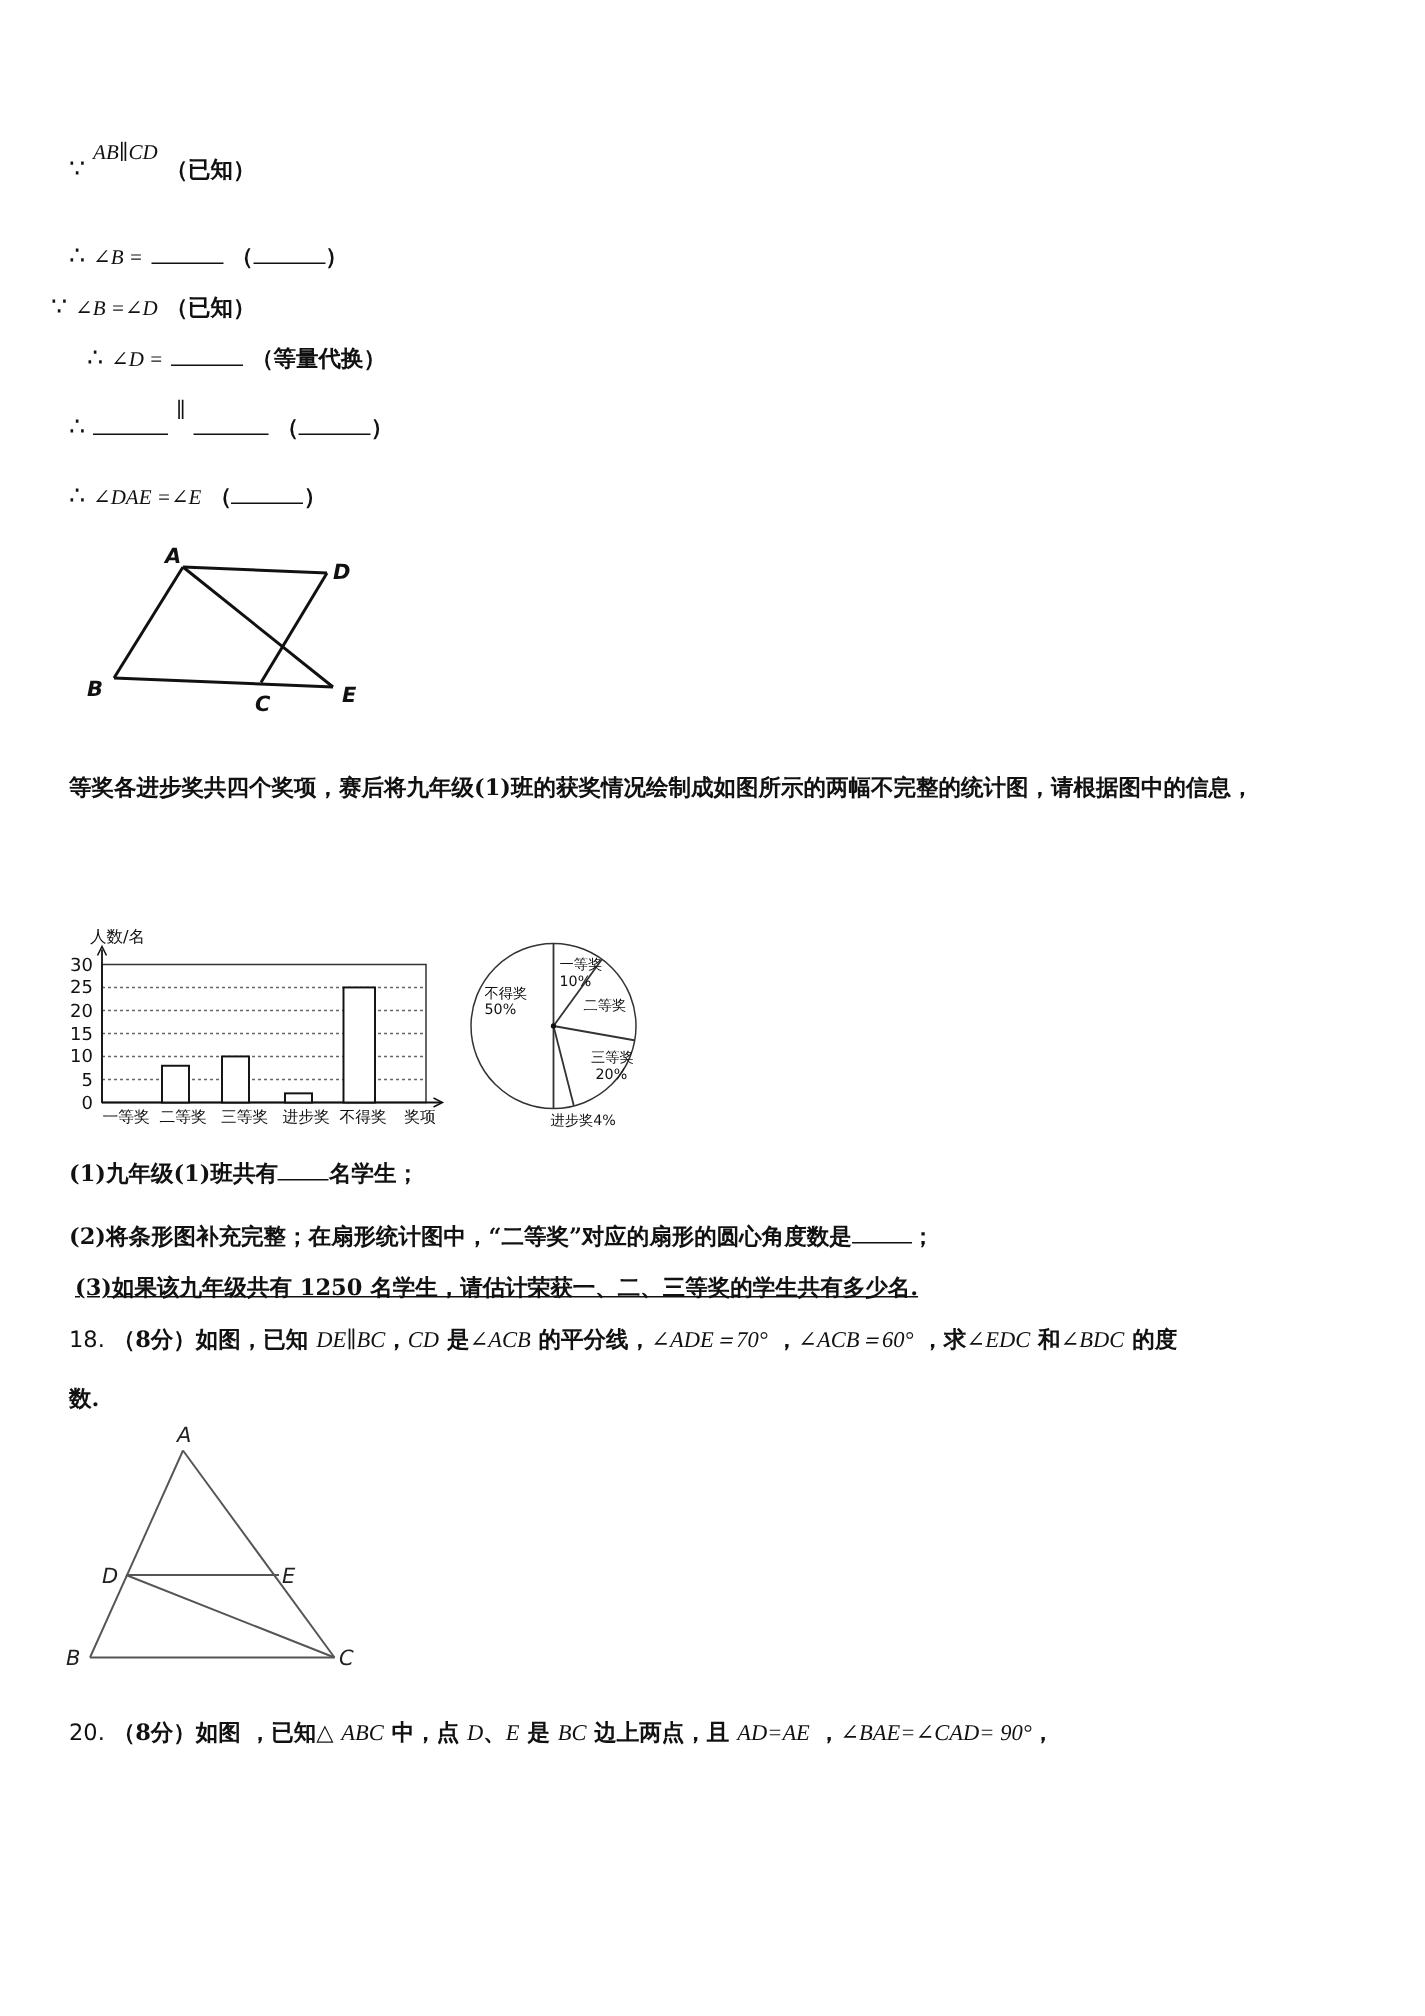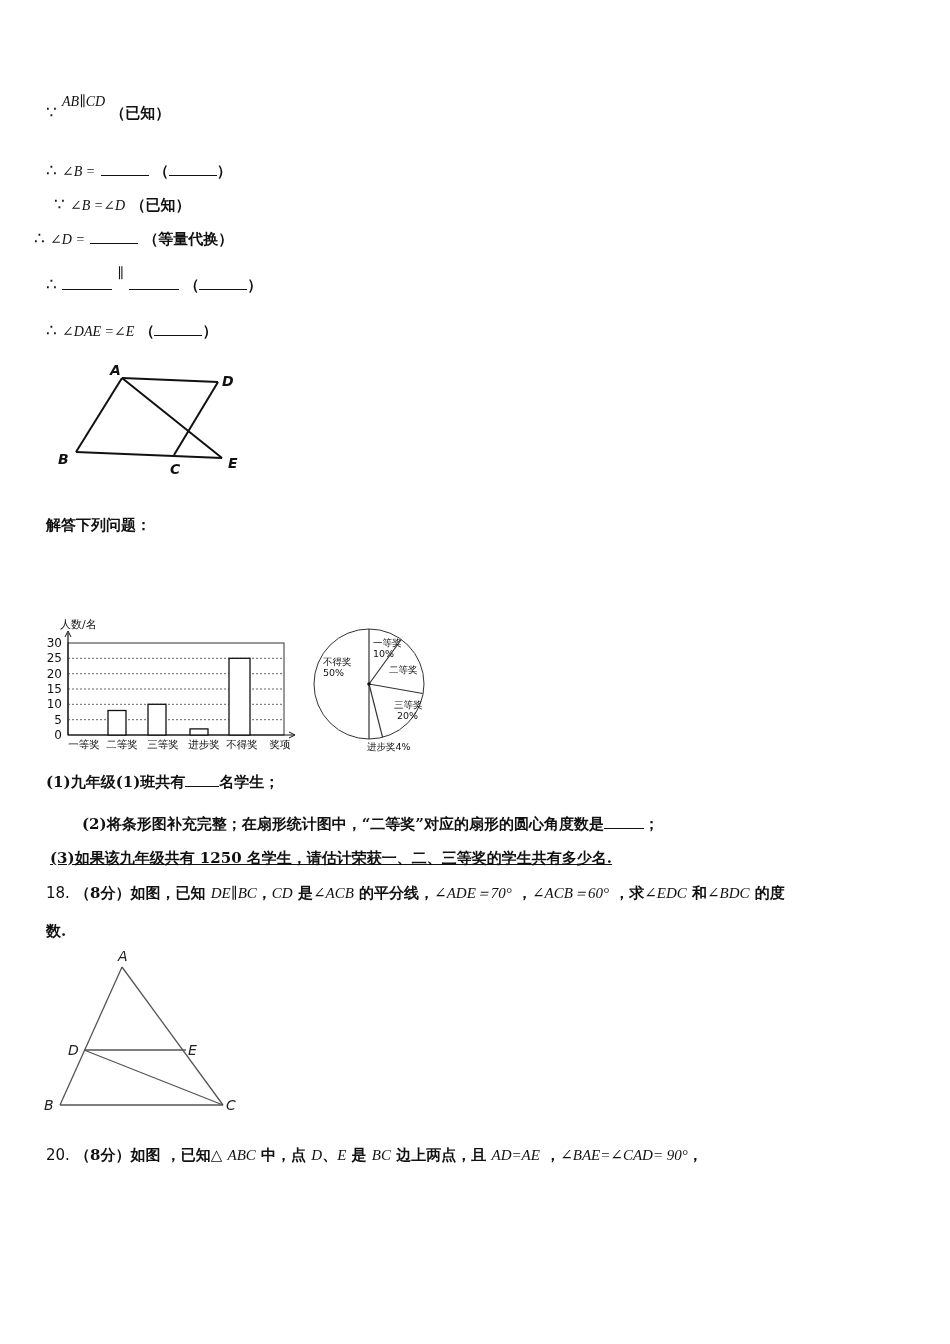--- a/index.html
+++ b/index.html
@@ -28,27 +28,27 @@
   <span>（已知）</span>
 </div>
 
 <div class="abs line" style="left:46px; top:160px;">
   <span class="sym">∴</span>
   <span class="math">∠B =</span>
   <span class="blank" style="width:48px;"></span>
   <span>（</span><span class="blank" style="width:48px;"></span><span>）</span>
 </div>
 
-<div class="abs line" style="left:54px; top:194px;">
+<div class="abs line" style="left:34px; top:194px;">
   <span class="sym">∵</span>
   <span class="math">∠B =∠D</span>
   <span>（已知）</span>
 </div>
 
-<div class="abs line" style="left:34px; top:228px;">
+<div class="abs line" style="left:58px; top:228px;">
   <span class="sym">∴</span>
   <span class="math">∠D =</span>
   <span class="blank" style="width:48px;"></span>
   <span>（等量代换）</span>
 </div>
 
 <div class="abs line" style="left:46px; top:274px;">
   <span class="sym">∴</span>
   <span class="blank" style="width:50px;"></span>
   <span class="math sup">∥</span>
@@ -73,21 +73,21 @@
   <g font-size="14" font-style="italic" font-weight="bold" fill="#111">
     <text x="60" y="15">A</text>
     <text x="172" y="26">D</text>
     <text x="8" y="104">B</text>
     <text x="120" y="114">C</text>
     <text x="178" y="108">E</text>
   </g>
 </svg>
 
 <div class="abs para" style="left:46px; top:506px; width:870px;">
-  <div>解答下列问题：</div>
+  <div>等奖各进步奖共四个奖项，赛后将九年级(1)班的获奖情况绘制成如图所示的两幅不完整的统计图，请根据图中的信息，</div>
 </div>
 
 <svg class="abs" style="left:42px; top:615px;" width="255" height="138">
   <text x="18" y="13" font-size="11" fill="#111">人数/名</text>
 
   <rect x="26" y="28" width="216" height="92" fill="none" stroke="#333" stroke-width="1"></rect>
 
   <g stroke="#666" stroke-width="1" stroke-dasharray="2,2">
     <line x1="26" y1="43.3" x2="242" y2="43.3"></line>
     <line x1="26" y1="58.7" x2="242" y2="58.7"></line>
@@ -146,21 +146,21 @@
     <text x="92" y="99">20%</text>
     <text x="62" y="130">进步奖4%</text>
     <text x="18" y="45">不得奖</text>
     <text x="18" y="56">50%</text>
   </g>
 </svg>
 
 <div class="abs line" style="left:46px; top:773px;">
   <span>(1)九年级(1)班共有</span><span class="blank" style="width:34px;"></span><span>名学生；</span>
 </div>
-<div class="abs line" style="left:46px; top:815px;margin-left:36px;">
+<div class="abs line" style="left:46px; top:815px;">
   <span>(2)将条形图补充完整；在扇形统计图中，“二等奖”对应的扇形的圆心角度数是</span><span class="blank" style="width:40px;"></span><span>；</span>
 </div>
 <div class="abs line" style="left:50px; top:849px;text-decoration:underline;">(3)如果该九年级共有 1250 名学生，请估计荣获一、二、三等奖的学生共有多少名.</div>
 
 <div class="abs para" style="left:46px; top:874px; width:870px;">
   <div>
     <span class="small">18.</span>
     <span>（8分）</span><span>如图，已知</span>
     <span class="mathb">DE∥BC</span><span>，</span><span class="mathb">CD</span>
     <span>是</span><span class="mathb">∠ACB</span>

